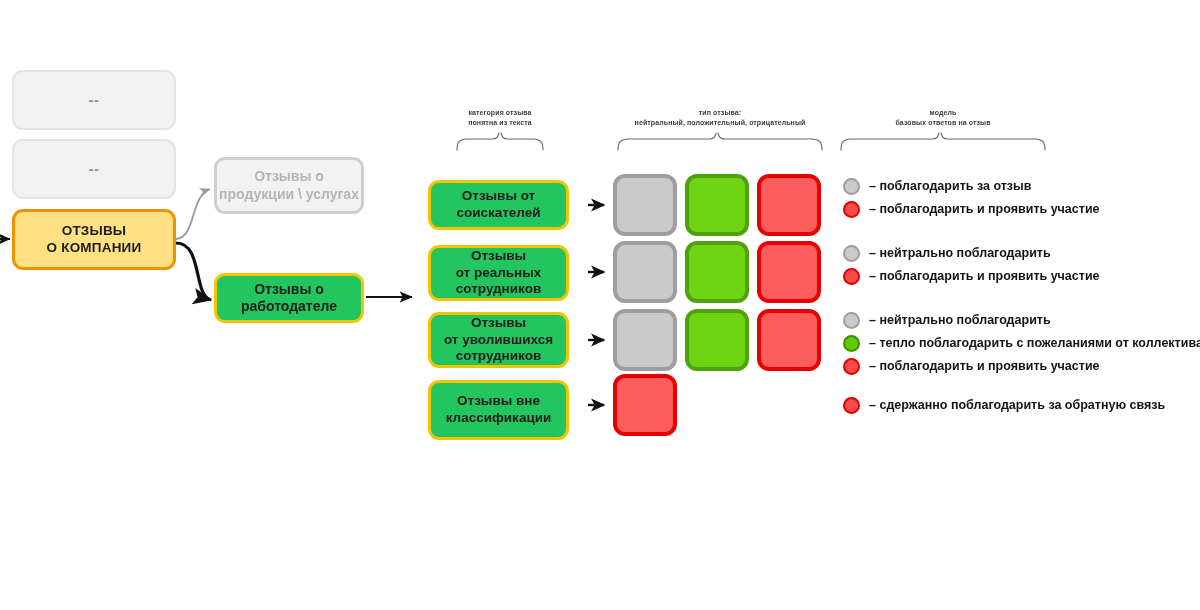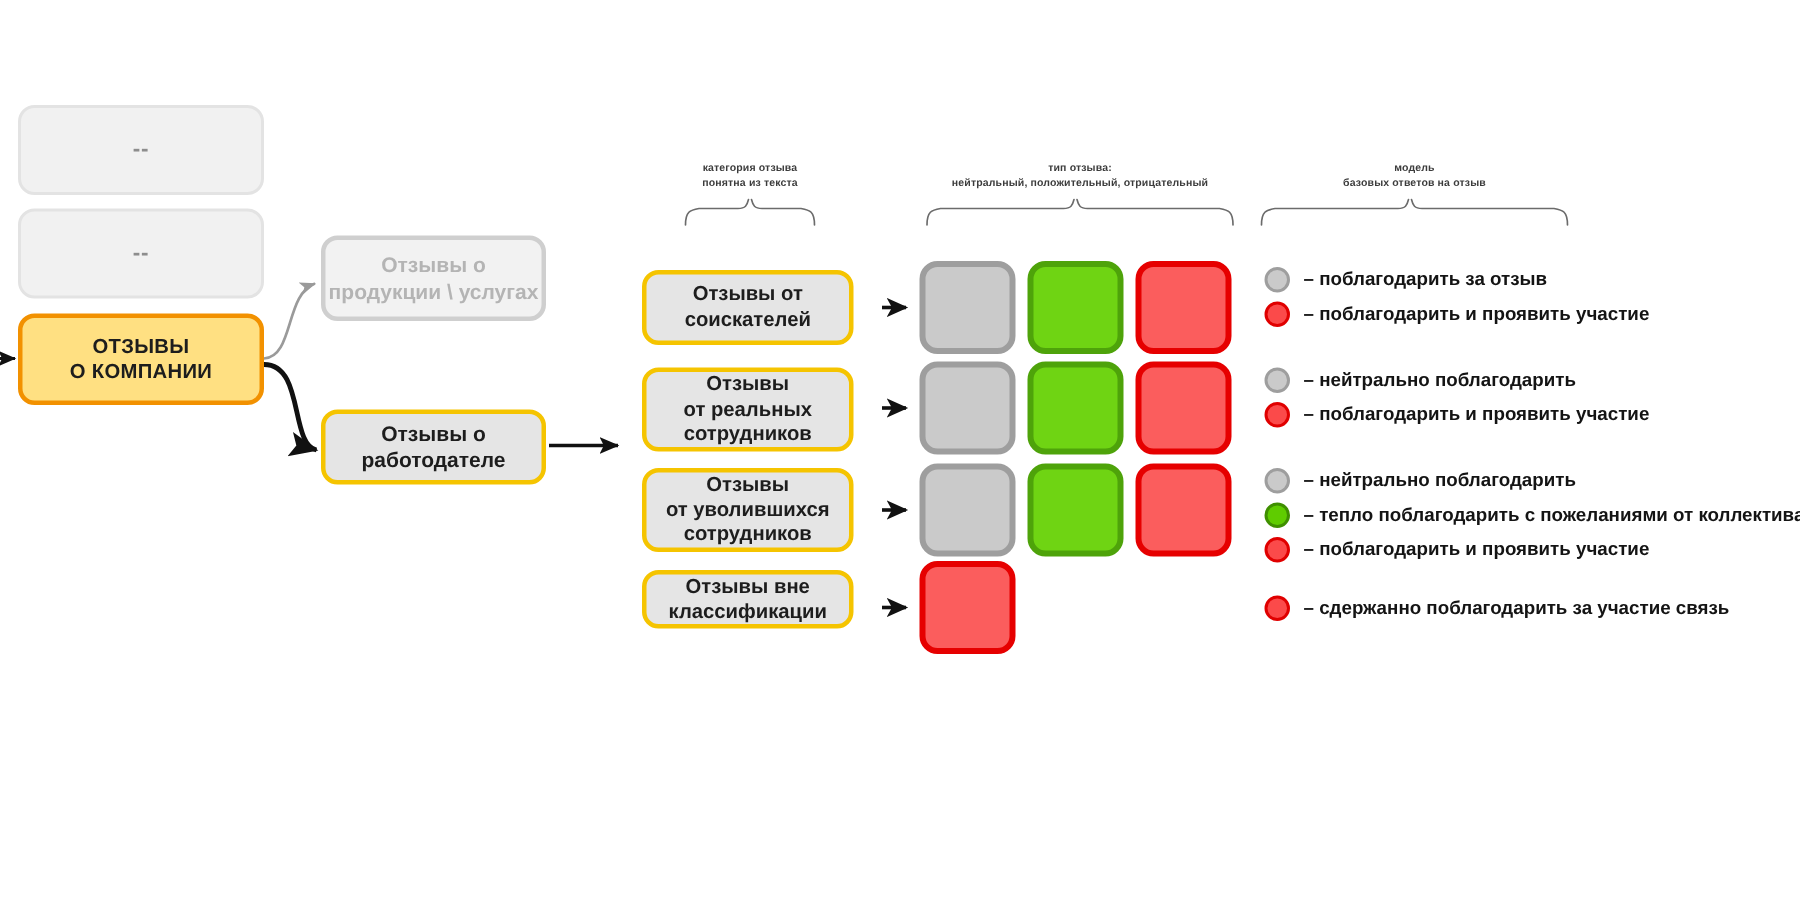--- a/index.html
+++ b/index.html
@@ -70,21 +70,21 @@
   .node.muted {
     background: #f2f2f2;
     border: 3px solid #cfcfcf;
     color: #b4b4b4;
     font-size: 14px;
     font-weight: 600;
   }
 
   
   .node.yellow {
-    background: #e5e5e5;
+    background: #22c55e;
     border: 3px solid #f5c400;
     color: #1d1d1d;
     font-size: 14px;
     font-weight: 700;
   }
   .node.yellow.small {
     font-size: 13.5px;
   }
 
   
@@ -277,25 +277,25 @@
     <div class="legend-row">
       <span class="legend-dot green"></span>
       <span class="legend-text">– тепло поблагодарить с пожеланиями от коллектива</span>
     </div>
     <div class="legend-row">
       <span class="legend-dot red"></span>
       <span class="legend-text">– поблагодарить и проявить участие</span>
     </div>
   </div>
 
-  <div class="node yellow small" style="left:428px; top:380px; width:141px; height:39px;">Отзывы вне
+  <div class="node yellow small" style="left:428px; top:380px; width:141px; height:60px;">Отзывы вне
 классификации</div>
 
   <div class="tile red" style="left:613px; top:374px;"></div>
 
   <div class="legend-group" style="left:843px; top:395px;">
     <div class="legend-row">
       <span class="legend-dot red"></span>
-      <span class="legend-text">– сдержанно поблагодарить за участие связь</span>
+      <span class="legend-text">– сдержанно поблагодарить за обратную связь</span>
     </div>
   </div>
 
 </div>
 
 </body></html>

